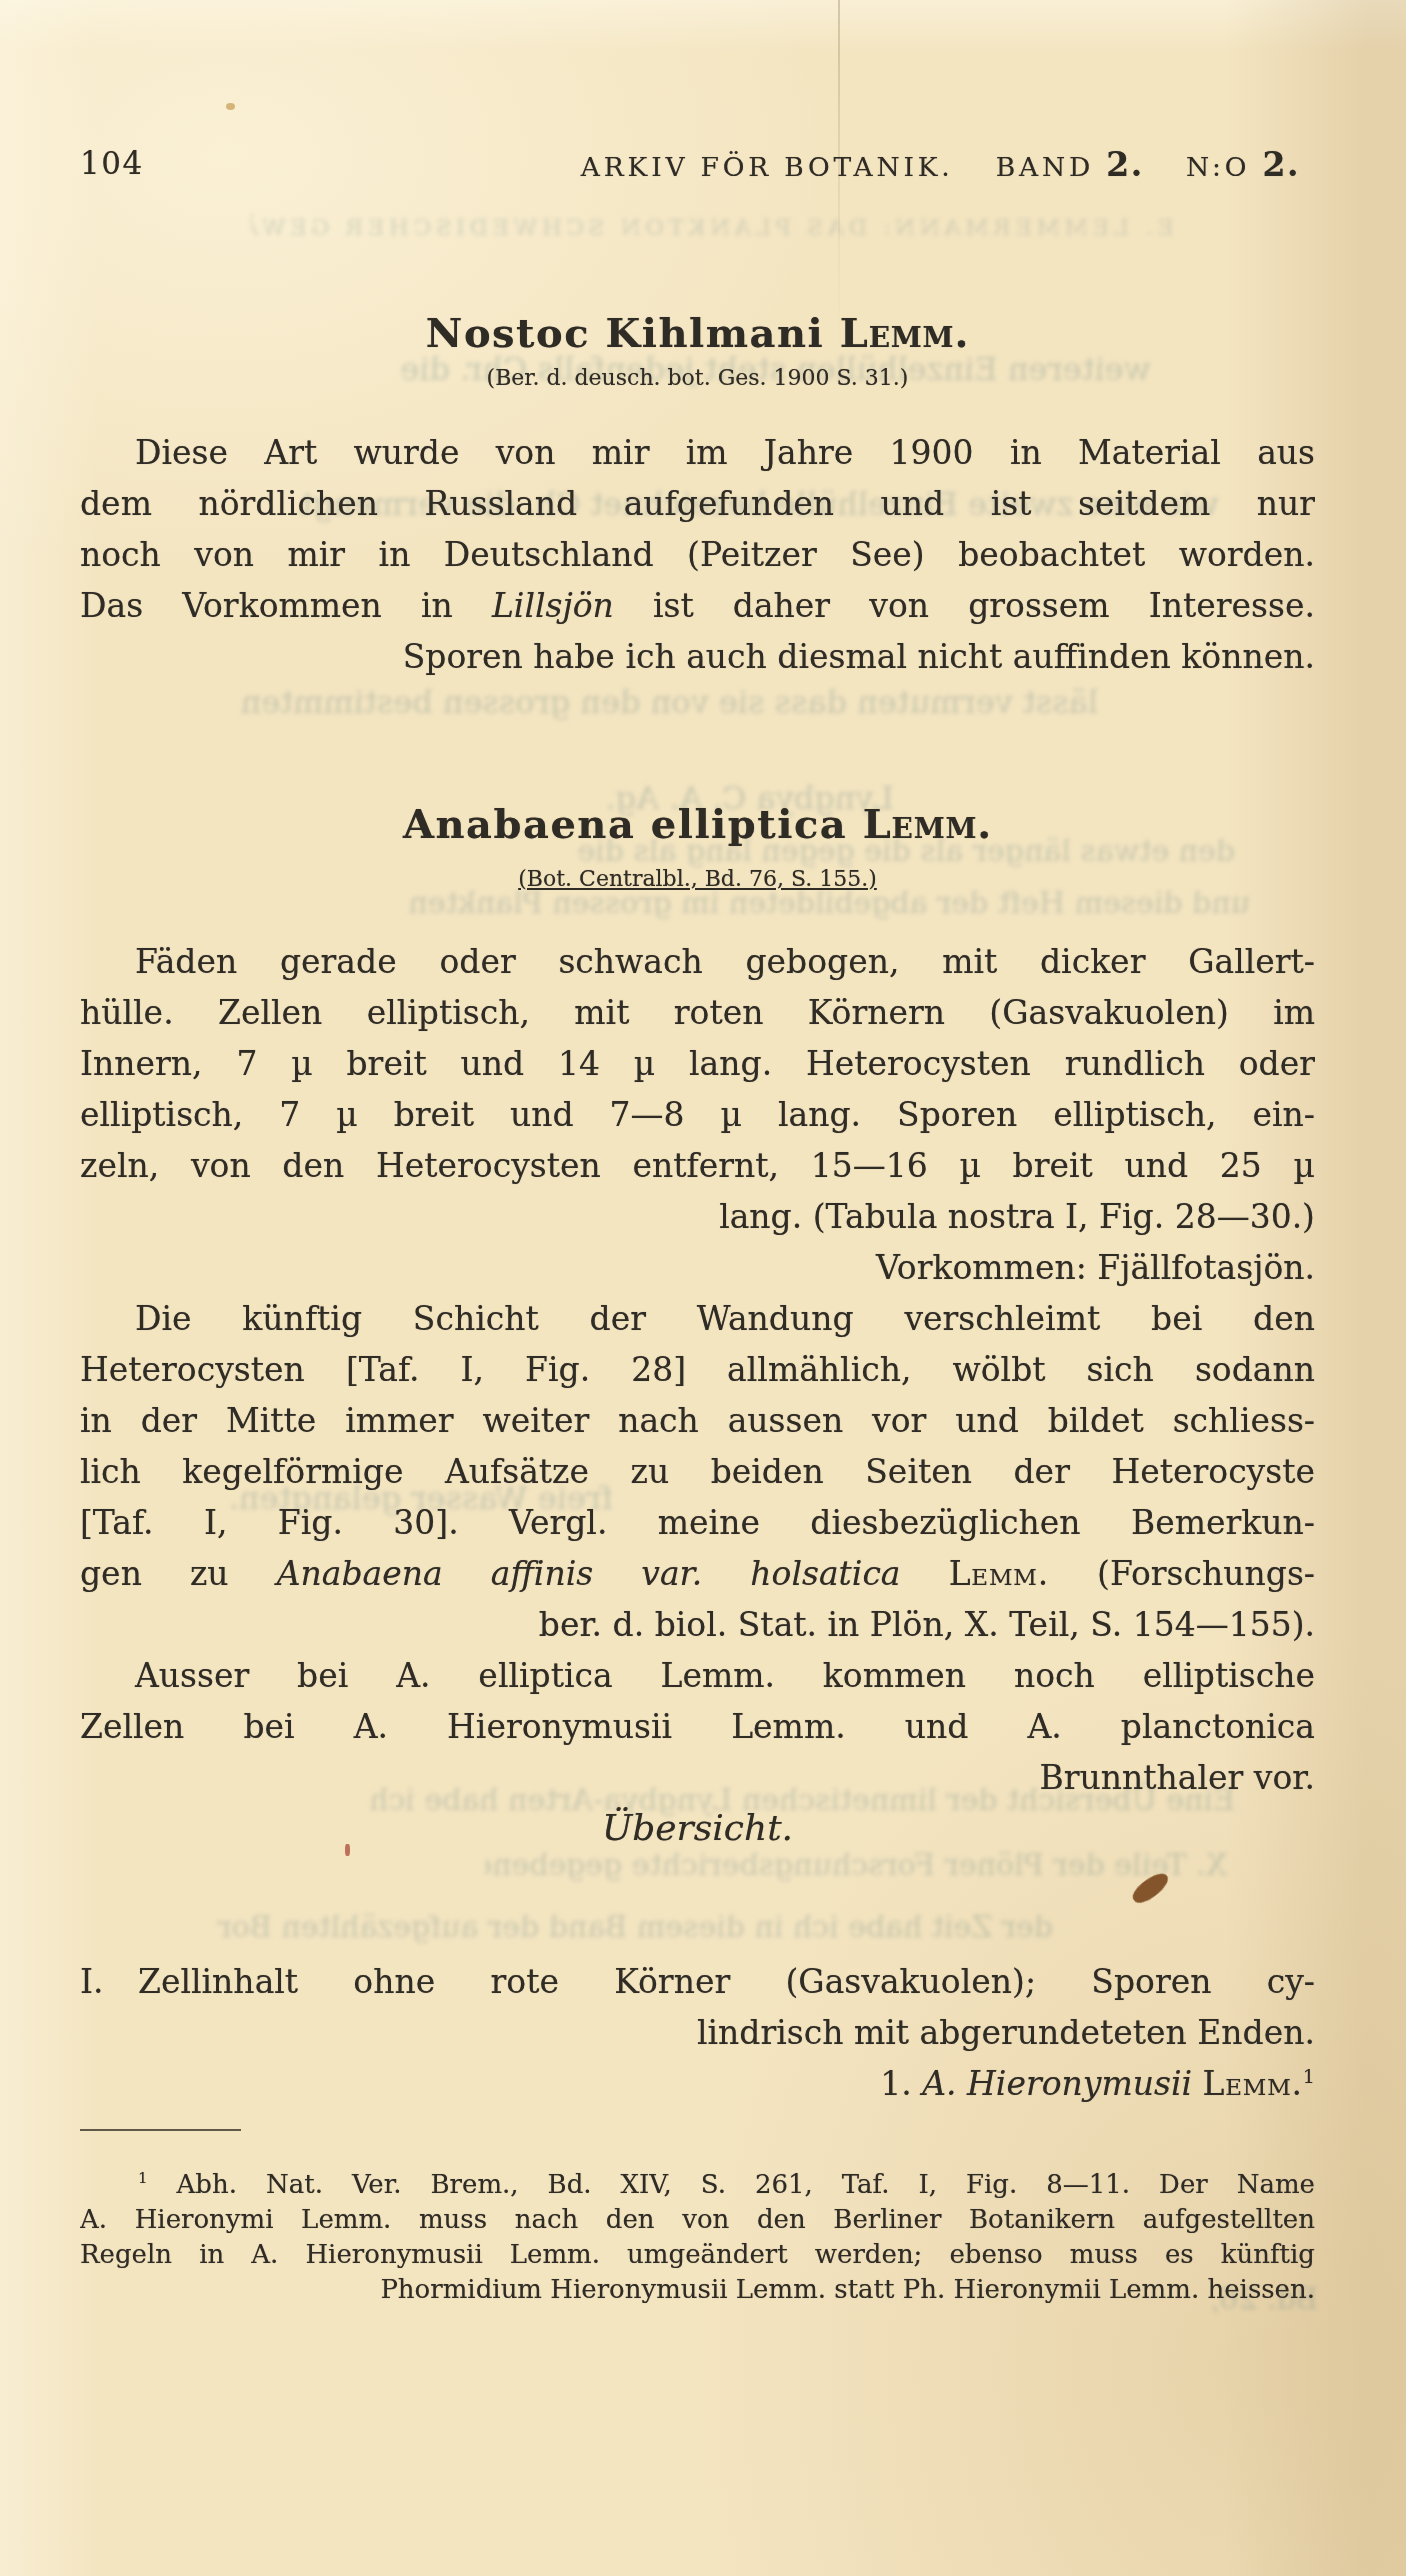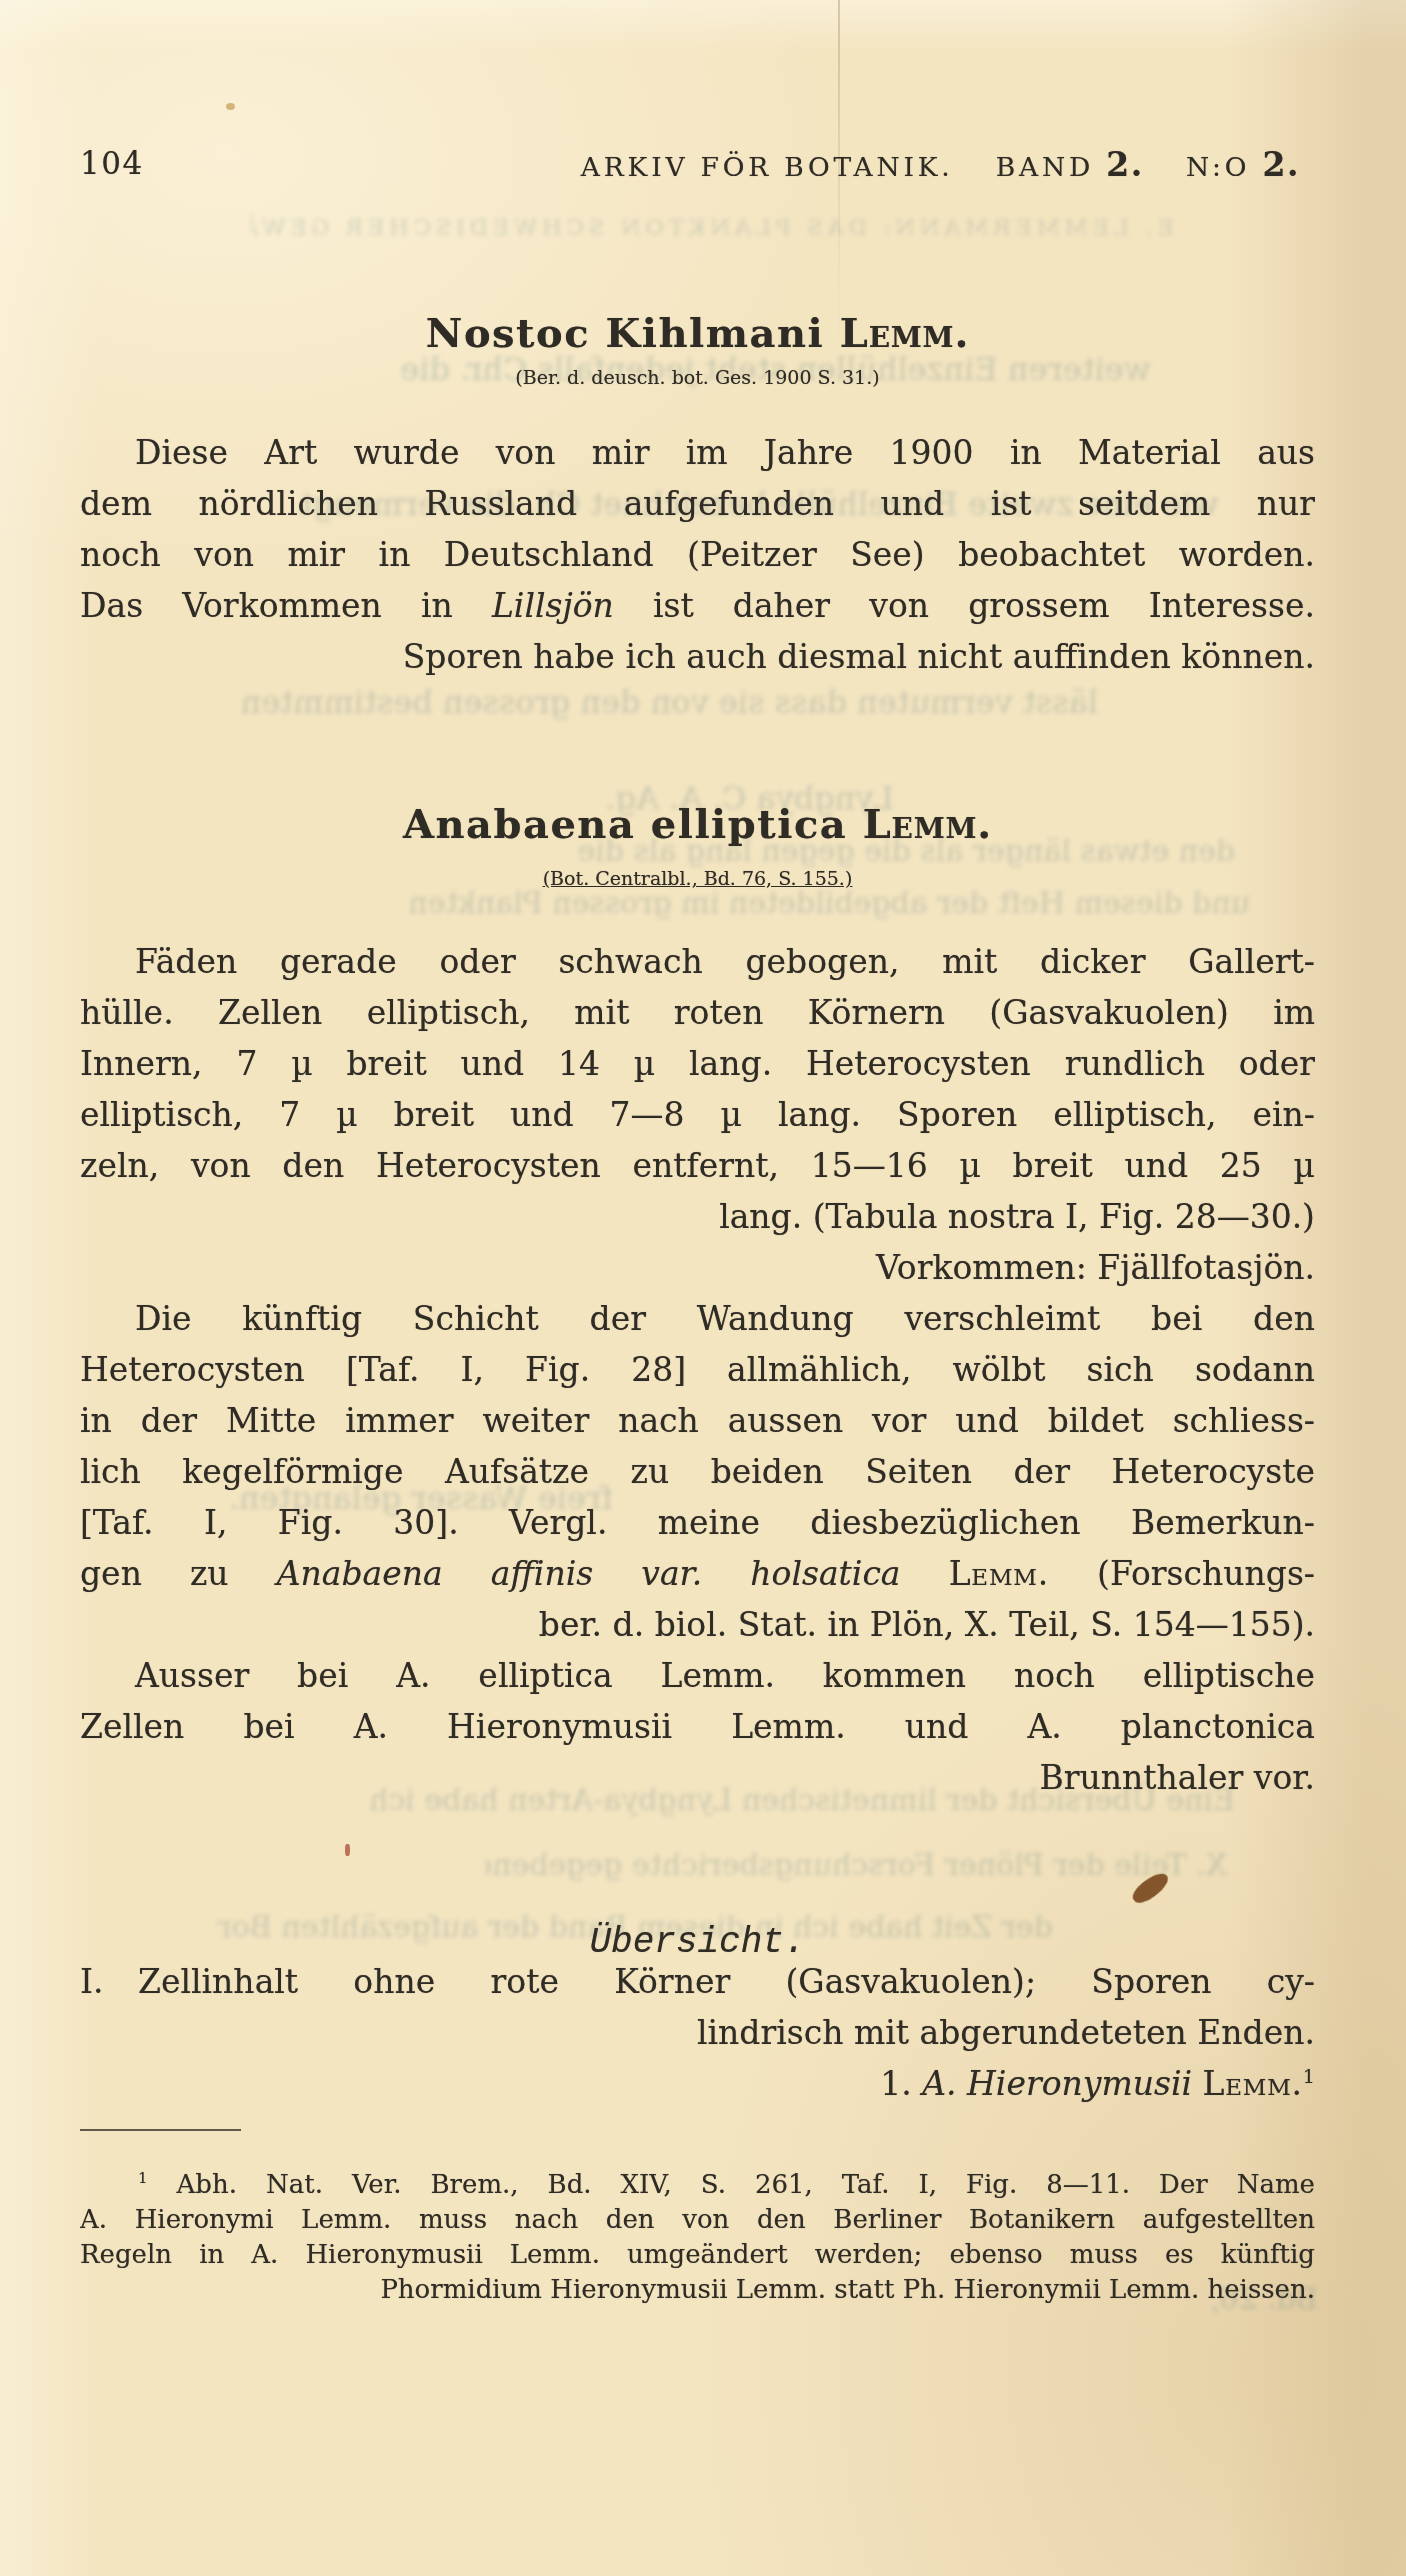--- a/index.html
+++ b/index.html
@@ -31,21 +31,21 @@
   .sc{font-variant:small-caps;letter-spacing:0.8px;}
   .sup{font-size:58%;vertical-align:super;line-height:0;}
   .numI{display:inline-block;width:58px;text-indent:0;}
   
   .pagenum{font-size:31px;letter-spacing:1.5px;}
   .running{text-align:center;font-size:26.5px;letter-spacing:3.8px;}
   .running .grp{margin:0 15px;}
   .bignum{font-size:33px;font-weight:bold;letter-spacing:1.5px;}
   
   .h-species{text-align:center;font-size:40px;font-weight:bold;letter-spacing:1.5px;line-height:47px;}
-  .h-ref{text-align:center;font-size:19px;line-height:33px;}
+  .h-ref{text-align:center;font-size:22px;line-height:33px;}
   .h-uebersicht{text-align:center;font-size:36px;font-style:italic;line-height:41px;}
   
   .fnline{position:relative;height:35px;line-height:35px;font-size:26px;overflow:hidden;}
   .fnrule{height:2.3px;background:#453f34;opacity:.85;}
   
   .ghost{position:absolute;transform:scaleX(-1);filter:blur(2px);
          color:rgba(124,150,142,.36);white-space:nowrap;overflow:hidden;}
   .ghostcaps{letter-spacing:4.5px;color:rgba(130,152,148,.30);}
   
   .crease{left:838px;top:0;width:2.3px;height:356px;
@@ -116,21 +116,21 @@
     <div class="line j">in der Mitte immer weiter nach aussen vor und bildet schliess-</div>
     <div class="line j">lich kegelförmige Aufsätze zu beiden Seiten der Heterocyste</div>
     <div class="line j">[Taf. I, Fig. 30].  Vergl. meine diesbezüglichen Bemerkun-</div>
     <div class="line j"><span>gen zu </span><span class="it">Anabaena affinis var. holsatica </span><span class="sc">Lemm.</span><span> (Forschungs-</span></div>
     <div class="line l">ber. d. biol. Stat. in Plön, X. Teil, S. 154—155).</div>
     <div class="line j ind">Ausser bei A. elliptica Lemm. kommen noch elliptische</div>
     <div class="line j">Zellen bei A. Hieronymusii Lemm. und A. planctonica</div>
     <div class="line l">Brunnthaler vor.</div>
   </div>
 
-  <div class="abs col ink h-uebersicht" style="top:1922px;font-family:Liberation Mono, monospace;">Übersicht.</div>
+  <div class="abs col ink h-uebersicht" style="top:1807px;">Übersicht.</div>
 
   <div class="abs col ink" style="top:1956px;">
     <div class="line j"><span class="numI">I.</span><span>Zellinhalt ohne rote Körner (Gasvakuolen); Sporen cy-</span></div>
     <div class="line l" style="padding-left:58px;">lindrisch mit abgerundeteten Enden.</div>
     <div class="line r"><span>1.  </span><span class="it">A. Hieronymusii </span><span class="sc">Lemm.</span><span class="sup">1</span></div>
   </div>
 
   <div class="abs fnrule" style="left:80px;top:2129px;width:161px;"></div>
   <div class="abs col ink" style="top:2167px;">
     <div class="fnline j" style="text-indent:58px;"><span class="sup">1</span><span> Abh. Nat. Ver. Brem., Bd. XIV, S. 261, Taf. I, Fig. 8—11.  Der Name</span></div>

